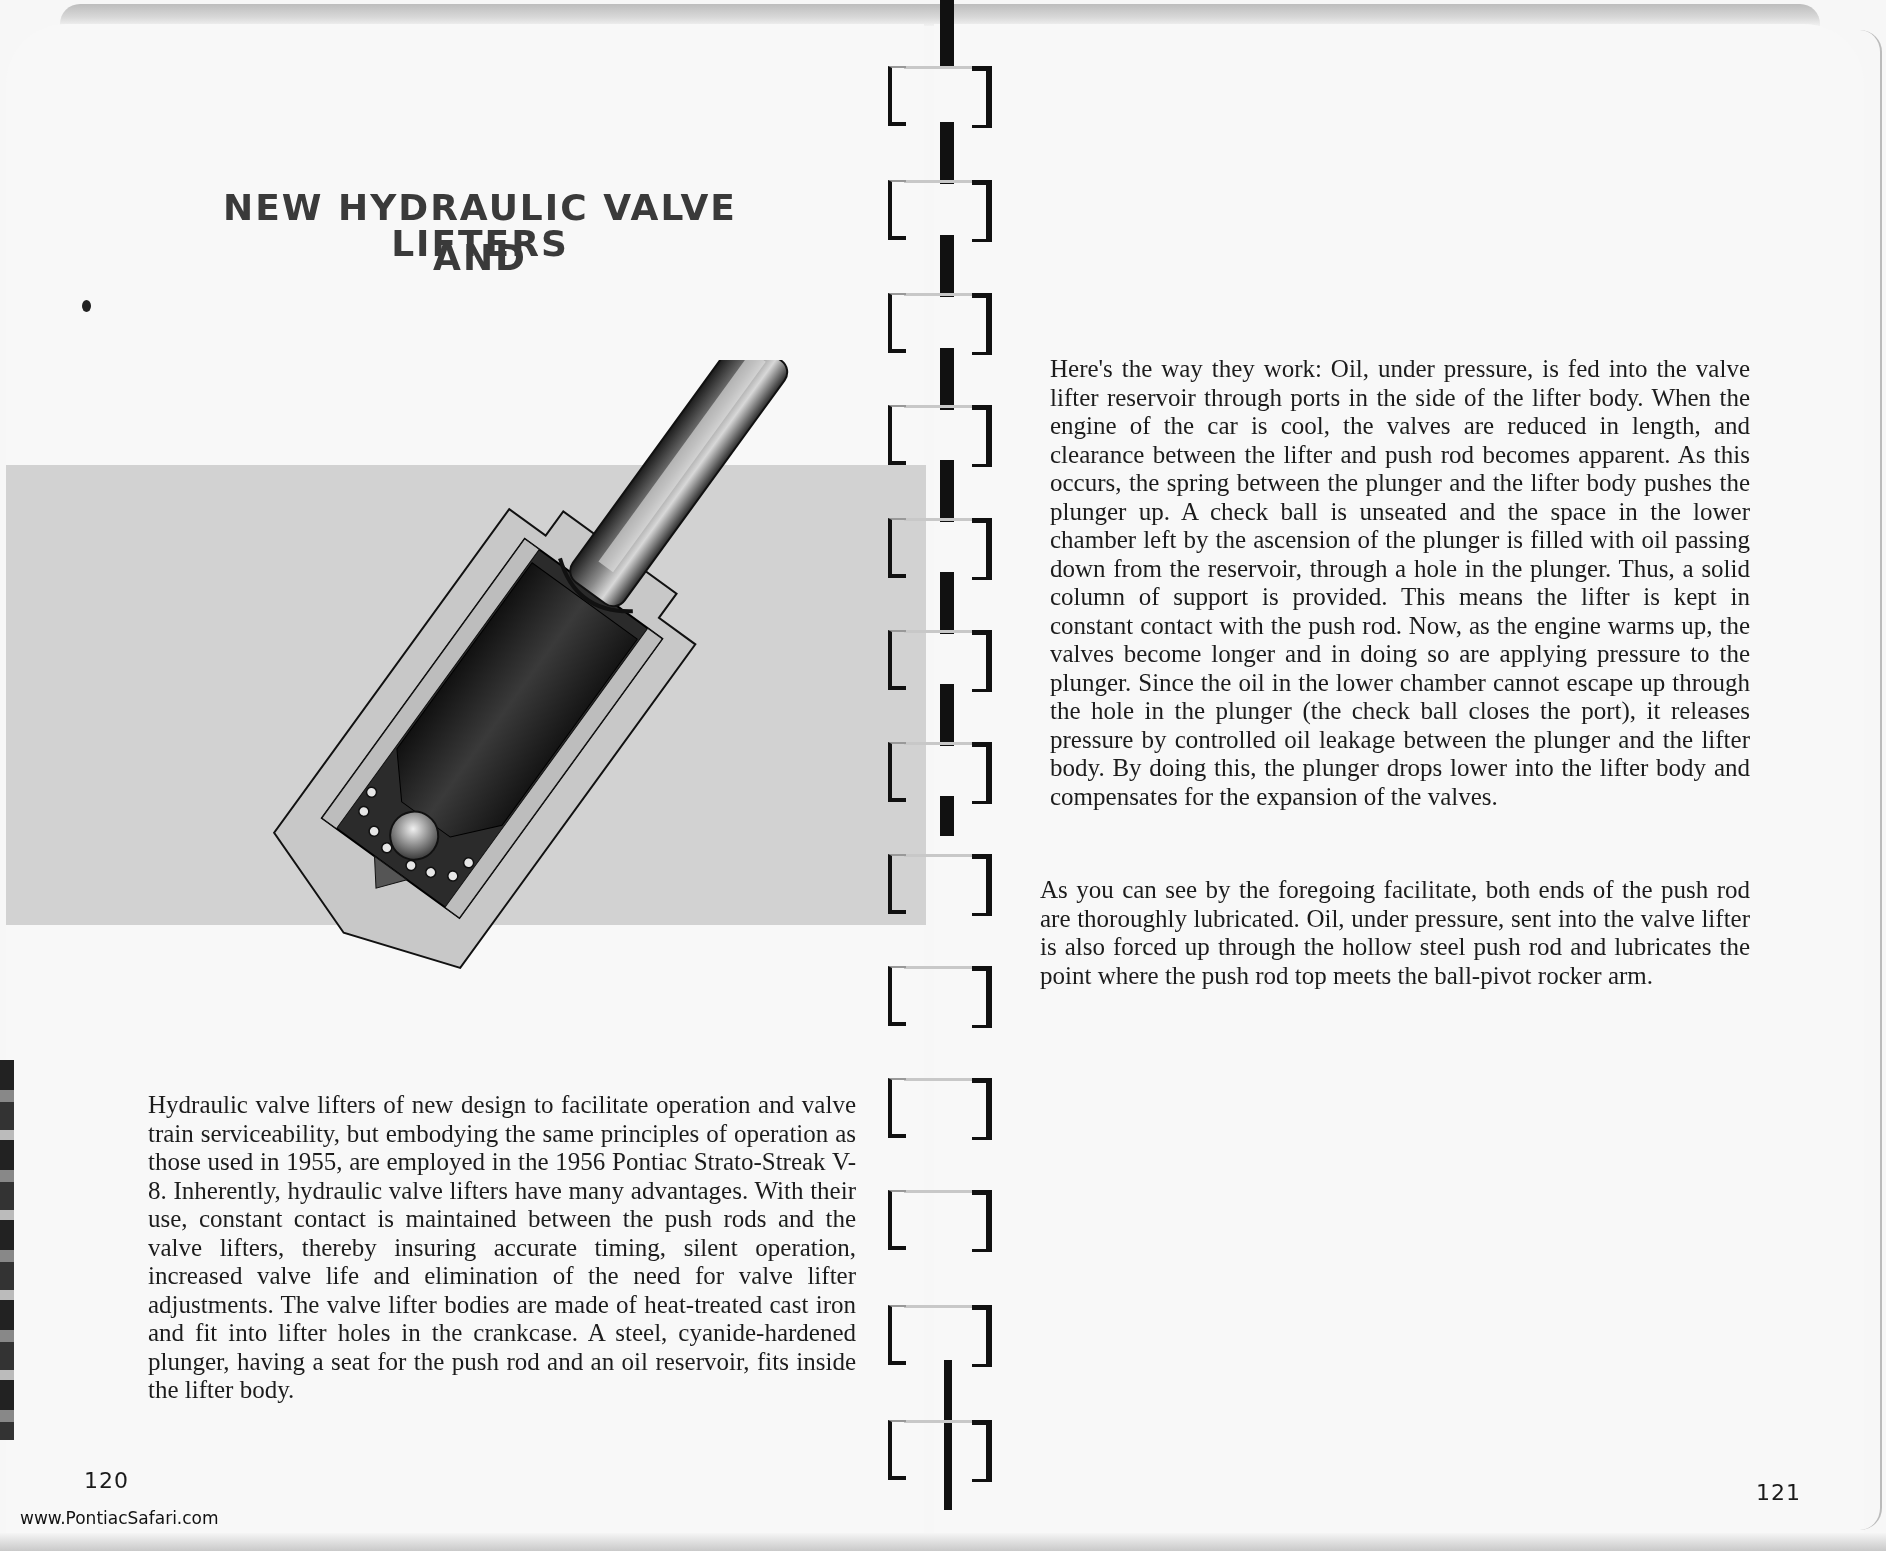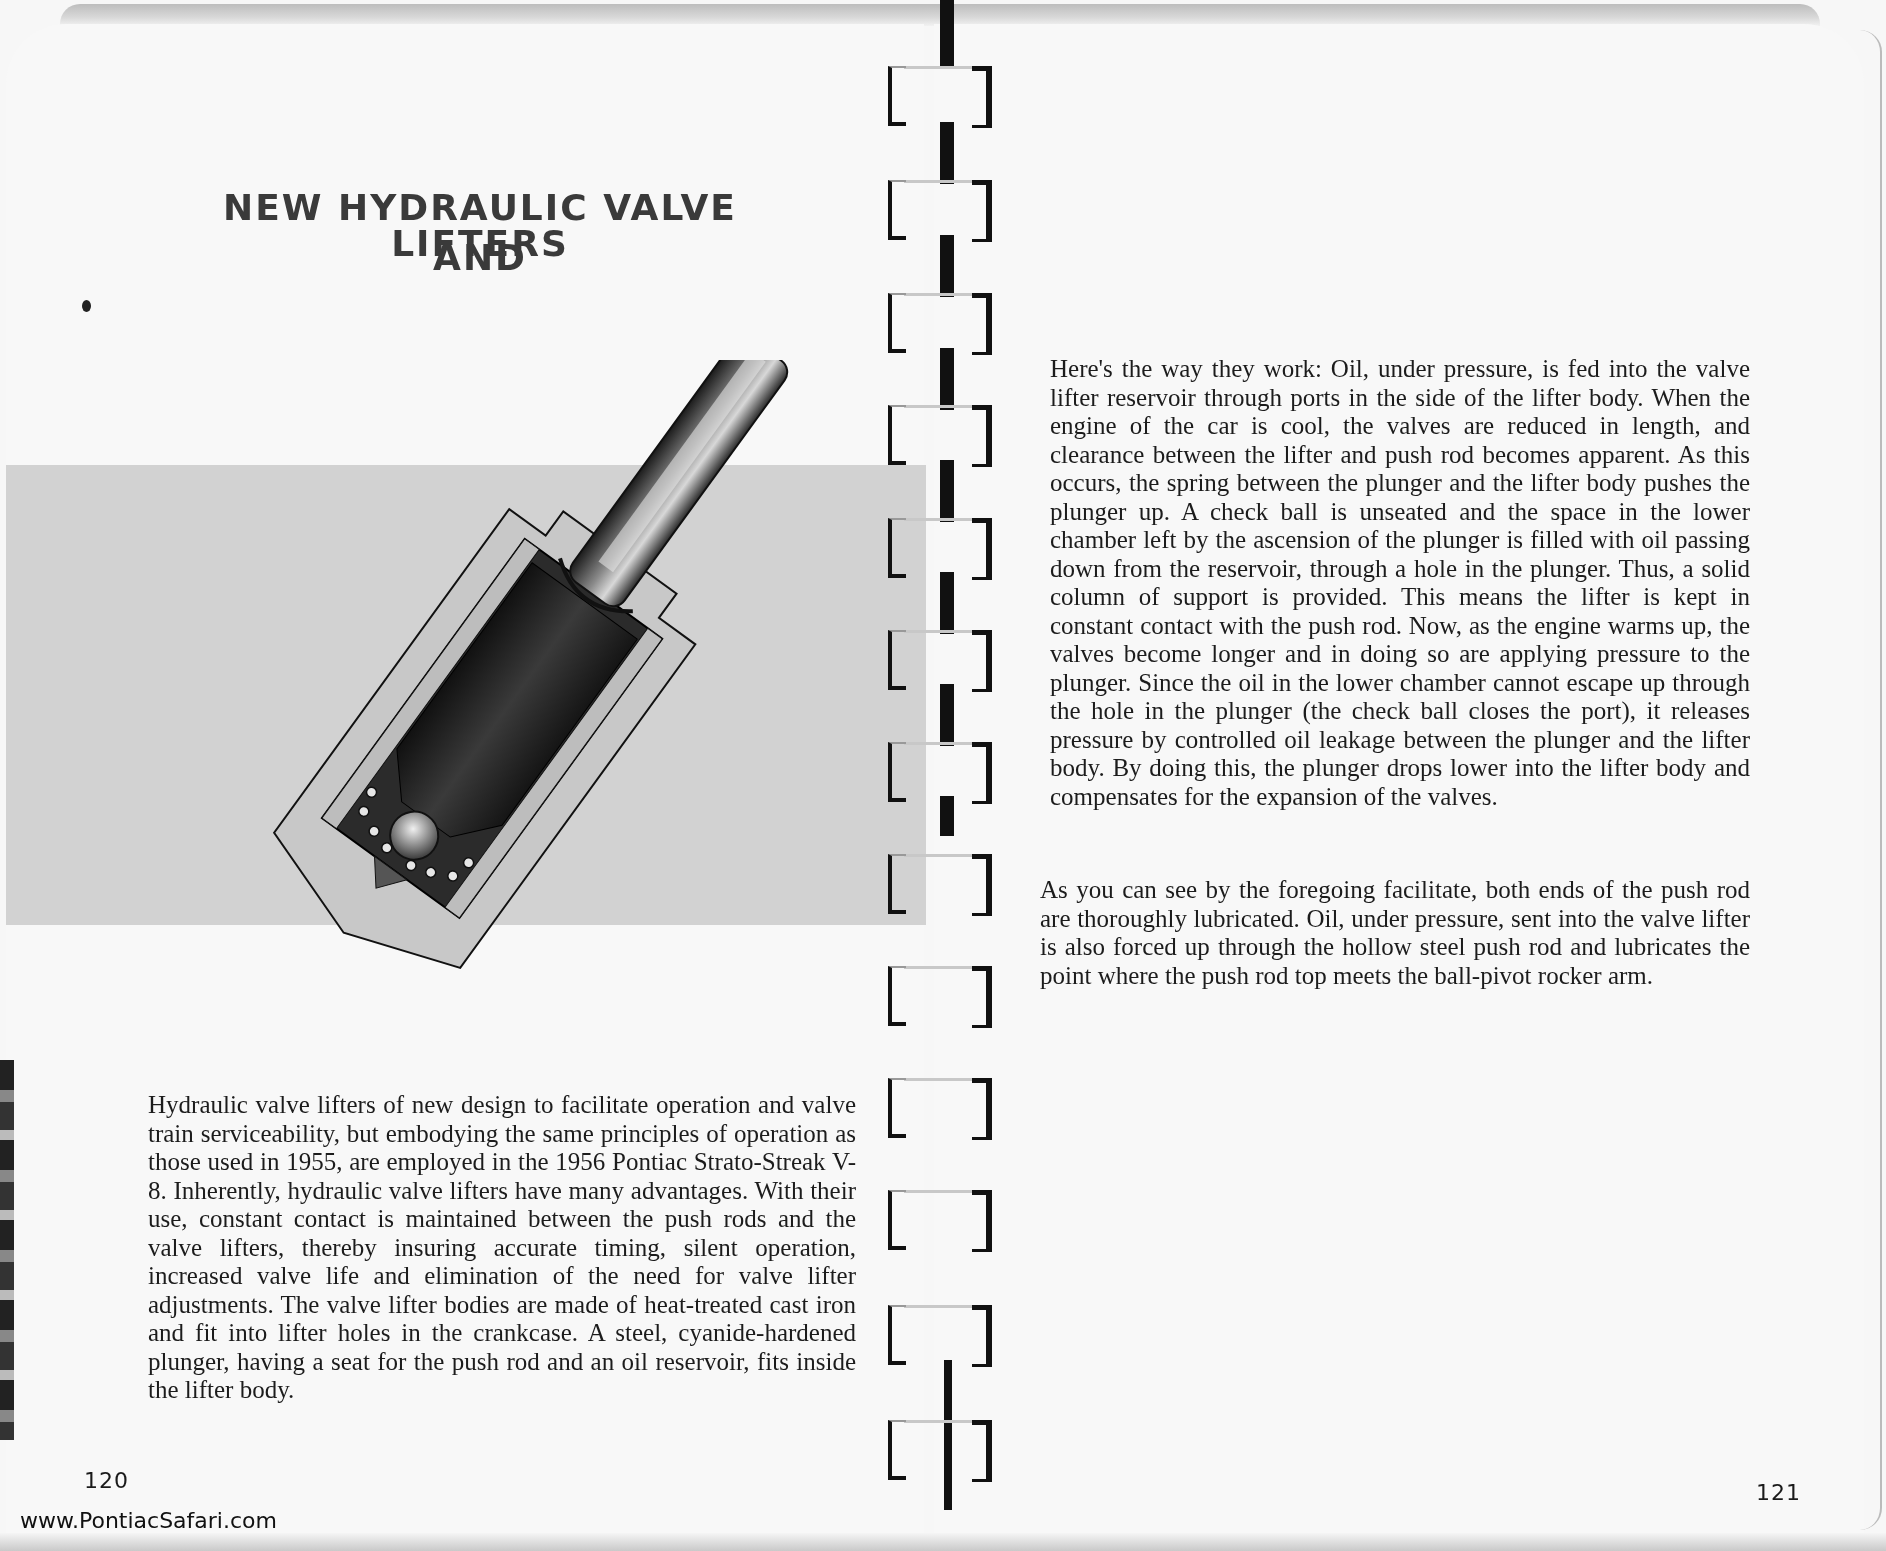--- a/index.html
+++ b/index.html
@@ -66,21 +66,21 @@
 
   .page-number {
     position: absolute; font-family: "DejaVu Sans", "Liberation Sans", sans-serif;
     font-size: 22px; color: #1a1a1a; letter-spacing: 1px;
   }
   .pn-left { left: 84px; top: 1468px; }
   .pn-right { left: 1756px; top: 1480px; }
   .watermark {
     position: absolute; left: 20px; top: 1508px;
     font-family: "DejaVu Sans", "Liberation Sans", sans-serif;
-    font-size: 22px; color: #111;
+    font-size: 17px; color: #111;
   }
 
   
   .spiral { position: absolute; left: 880px; top: 0; width: 140px; height: 1551px; }
   .spine-bar {
     position: absolute; left: 60px; width: 14px; background: #111;
   }
   .coil {
     position: absolute; left: 0; width: 120px; height: 58px;
   }

